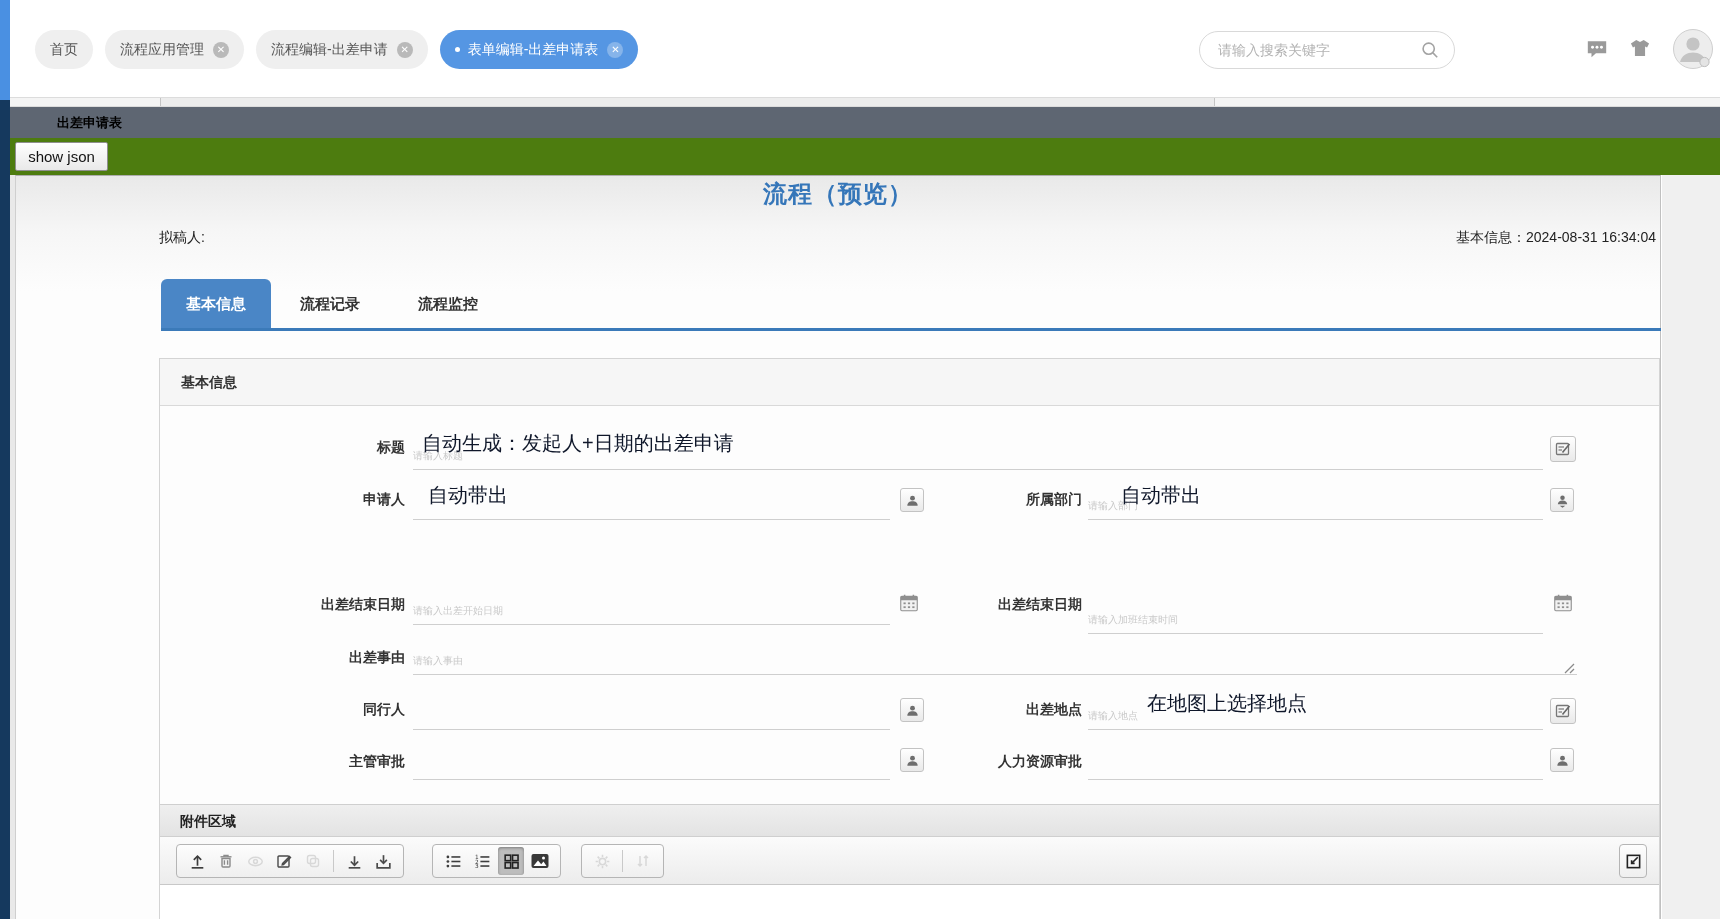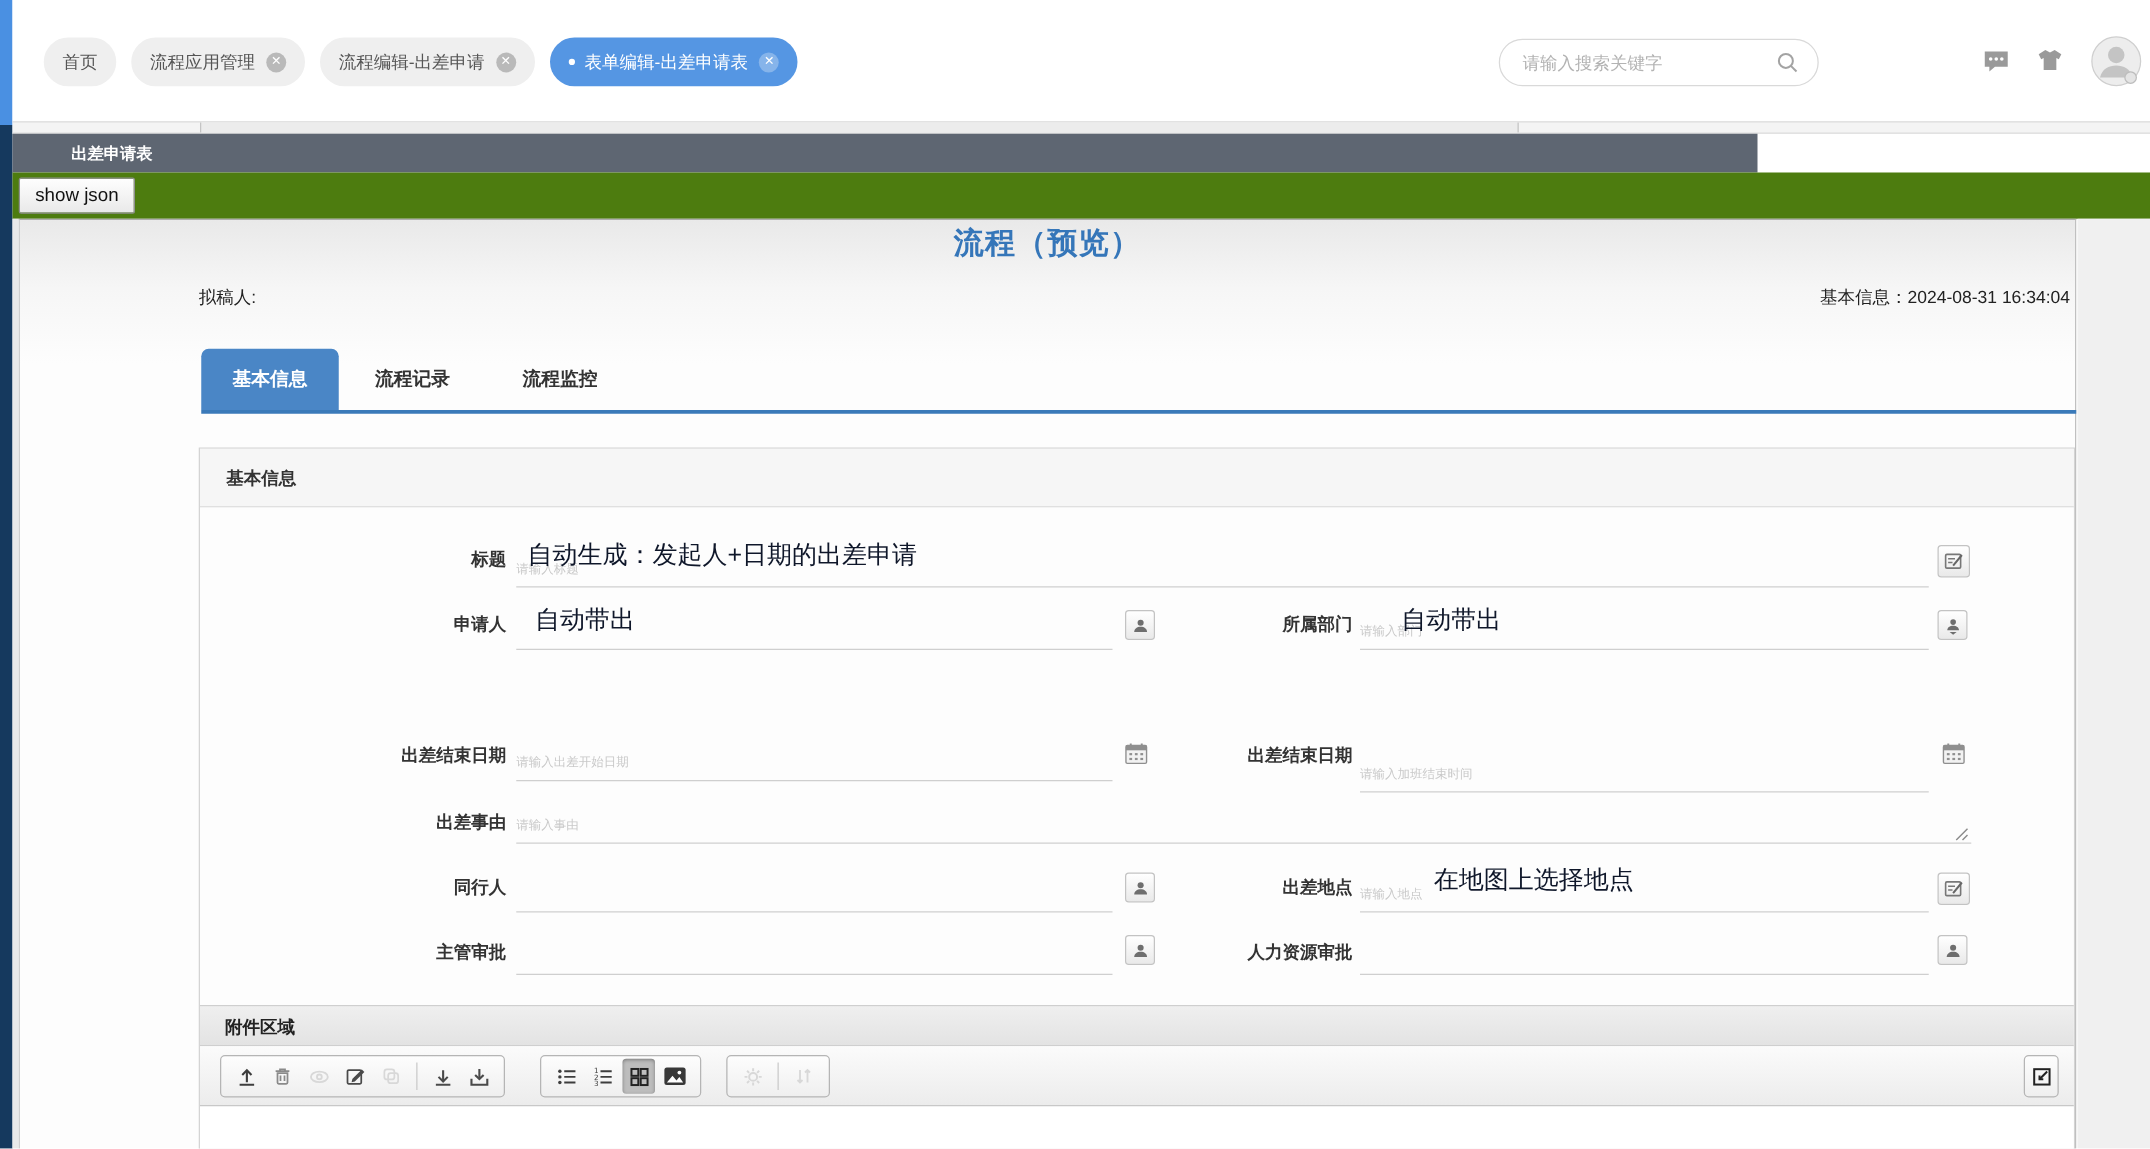--- a/index.html
+++ b/index.html
@@ -32,21 +32,21 @@
 
   .hicon{color:#9a9a9a;}
 
   
   .scroll-strip{left:10px;top:97px;width:1710px;height:10px;background:#f4f4f4;
         border-top:1px solid #dcdcdc;border-bottom:1px solid #dcdcdc;}
   .scroll-thumb{position:absolute;left:150px;top:0;width:1055px;height:8px;background:#ececec;
         border-left:1px solid #c4c4c4;border-right:1px solid #c4c4c4;}
 
   
-  .win-bar{left:10px;top:107px;width:1396px;height:31px;background:#5e6672;color:#ffffff;
+  .win-bar{left:10px;top:107px;width:1710px;height:31px;background:#5e6672;color:#000000;
         font-size:13px;font-weight:bold;line-height:31px;padding-left:47px;}
 
   
   .showjson-row{left:10px;top:138px;width:1710px;height:37px;background:#4d7c0f;}
   .btn-showjson{position:absolute;left:5px;top:4px;width:93px;height:29px;
         border:1px solid #8f8f8f;border-radius:2px;background:linear-gradient(#fefefe,#e9e9e9);
         font-size:15px;color:#111;font-family:inherit;cursor:pointer;}
 
   
   .gutter-right{left:1662px;top:175px;width:58px;height:744px;background:#f0f0f0;}

